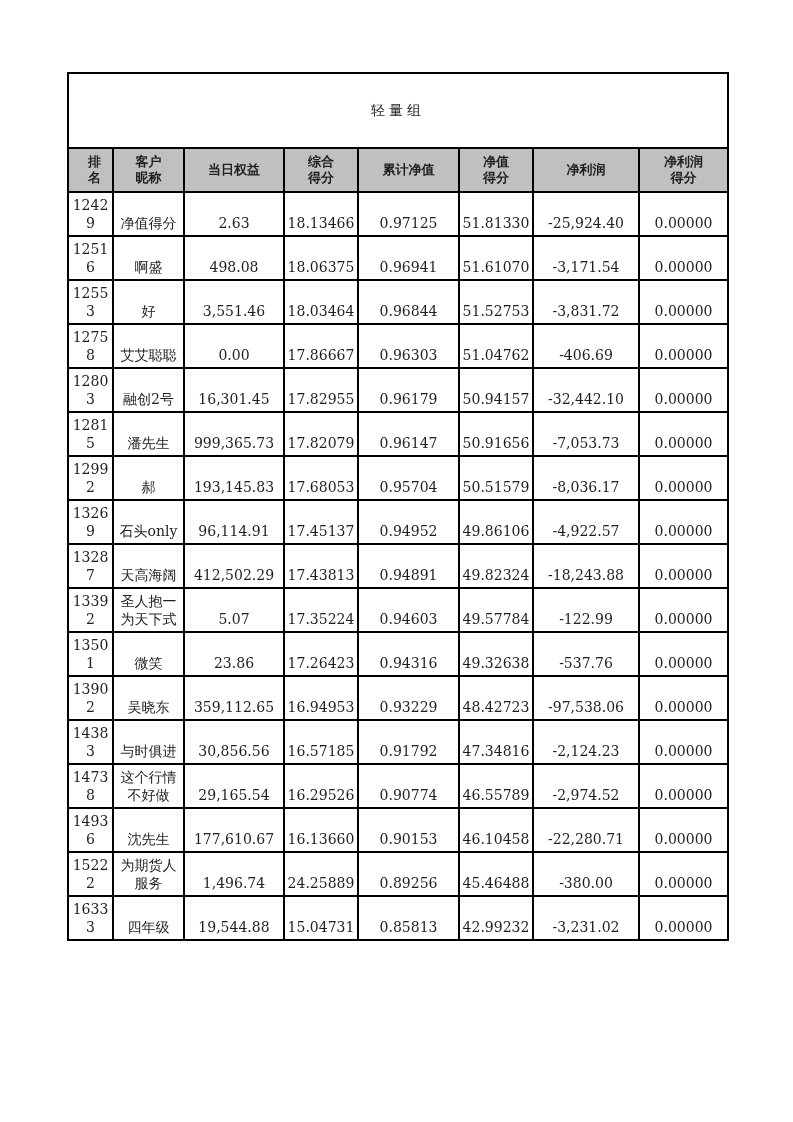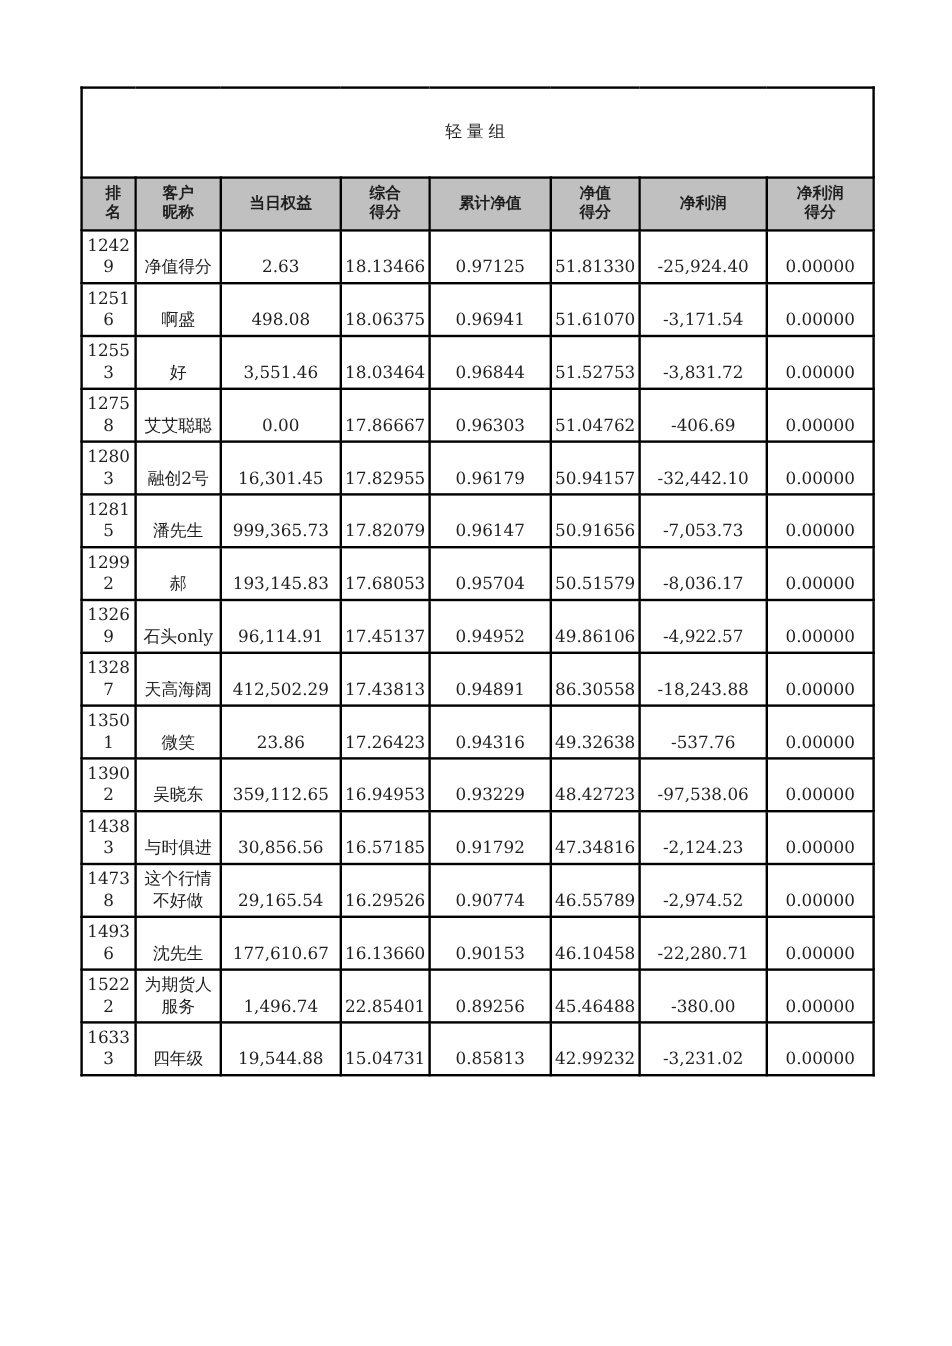--- a/index.html
+++ b/index.html
@@ -173,22 +173,32 @@
           <td>49.86106</td>
           <td>-4,922.57</td>
           <td>0.00000</td>
         </tr>
         <tr class="data-row">
           <td>13287</td>
           <td>天高海阔</td>
           <td>412,502.29</td>
           <td>17.43813</td>
           <td>0.94891</td>
-          <td>86.30558</td>
+          <td>49.82324</td>
           <td>-18,243.88</td>
+          <td>0.00000</td>
+        </tr>
+        <tr class="data-row">
+          <td>13392</td>
+          <td>圣人抱一为天下式</td>
+          <td>5.07</td>
+          <td>17.35224</td>
+          <td>0.94603</td>
+          <td>49.57784</td>
+          <td>-122.99</td>
           <td>0.00000</td>
         </tr>
         <tr class="data-row">
           <td>13501</td>
           <td>微笑</td>
           <td>23.86</td>
           <td>17.26423</td>
           <td>0.94316</td>
           <td>49.32638</td>
           <td>-537.76</td>
@@ -231,21 +241,21 @@
           <td>16.13660</td>
           <td>0.90153</td>
           <td>46.10458</td>
           <td>-22,280.71</td>
           <td>0.00000</td>
         </tr>
         <tr class="data-row">
           <td>15222</td>
           <td>为期货人服务</td>
           <td>1,496.74</td>
-          <td>22.85401</td>
+          <td>24.25889</td>
           <td>0.89256</td>
           <td>45.46488</td>
           <td>-380.00</td>
           <td>0.00000</td>
         </tr>
         <tr class="data-row">
           <td>16333</td>
           <td>四年级</td>
           <td>19,544.88</td>
           <td>15.04731</td>

